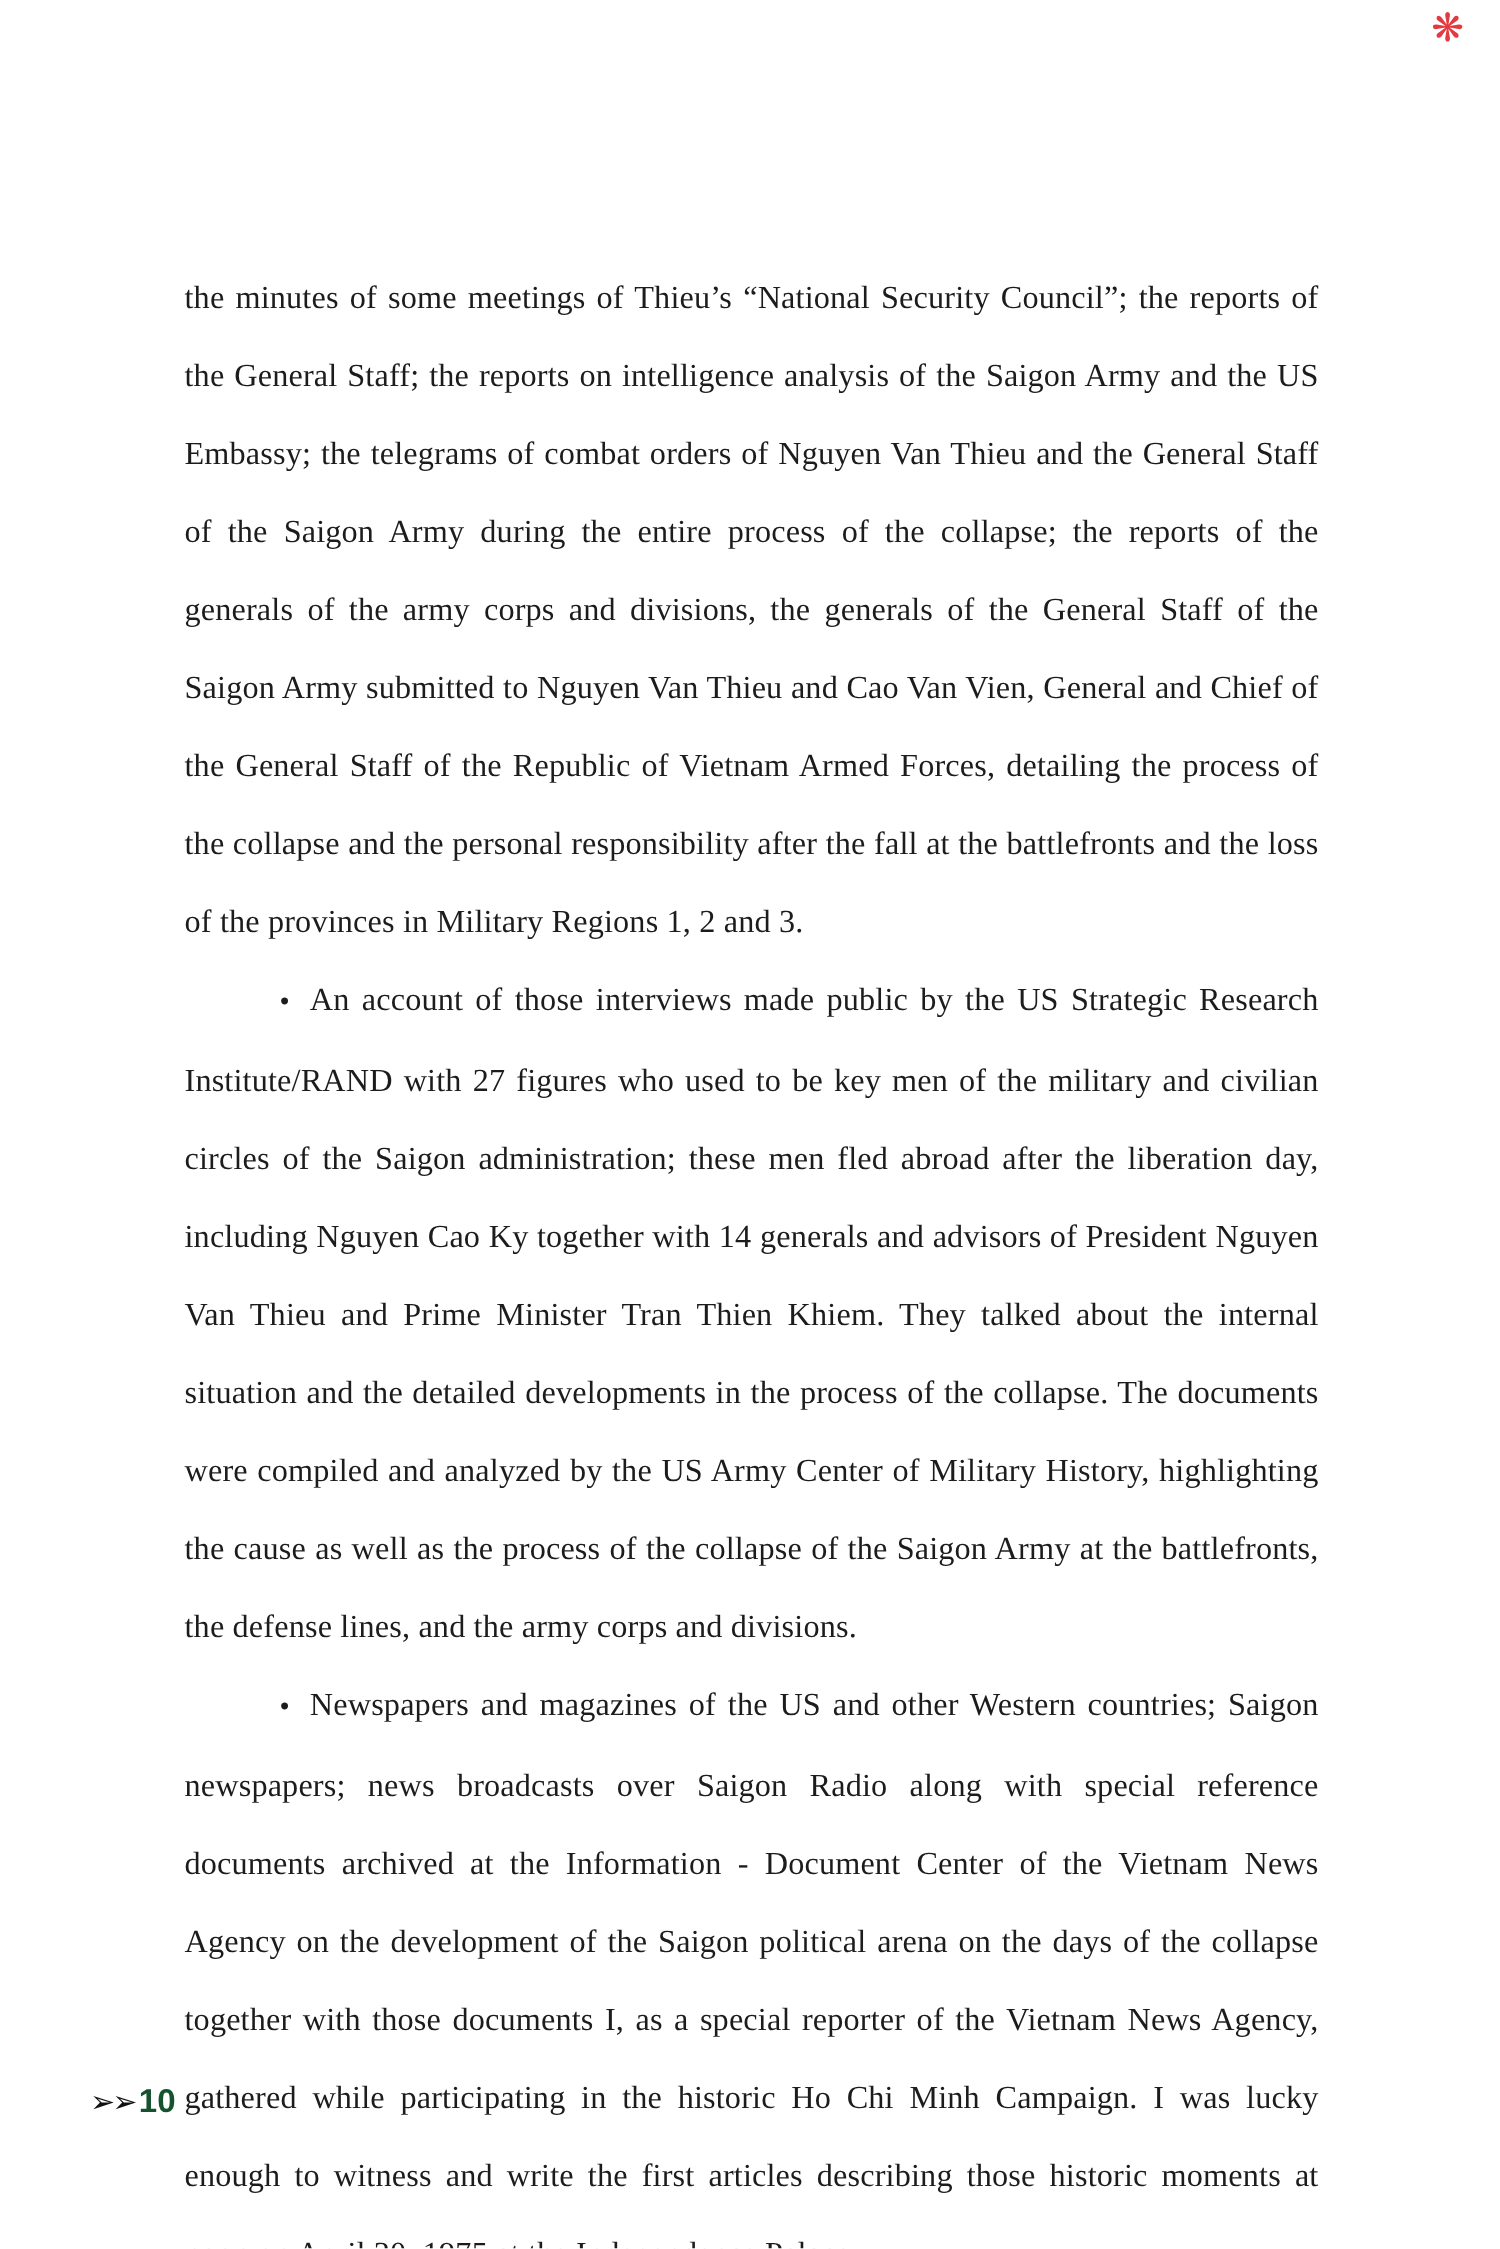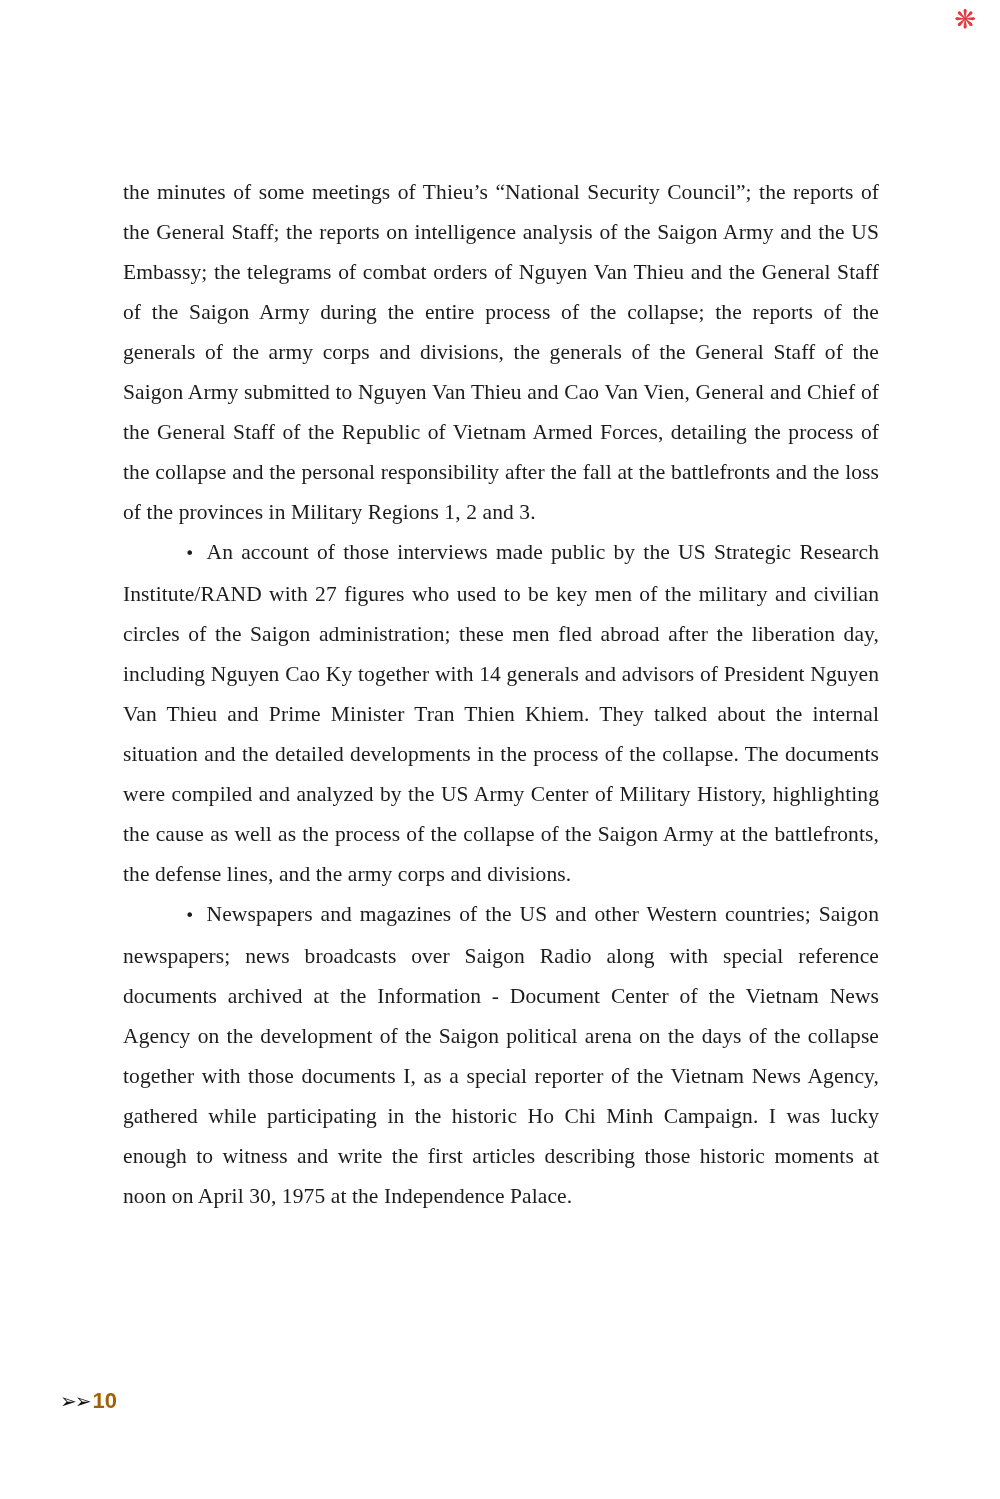--- a/index.html
+++ b/index.html
@@ -26,21 +26,21 @@
   }
   .text-block {
     position: absolute;
     left: 123px;
     top: 172px;
     width: 756px;
   }
   .para {
     margin: 0;
     font-size: 21.5px;
-    line-height: 40px;
+    line-height: 52px;
     text-align: justify;
     letter-spacing: 0.1px;
   }
   .para.bulleted {
     text-indent: 62px;
   }
   .bullet {
     display: inline;
     margin-right: 12px;
     font-family: "DejaVu Sans", sans-serif;
@@ -57,21 +57,21 @@
     font-family: "DejaVu Sans", sans-serif;
     font-size: 20px;
     color: #111111;
     letter-spacing: -2px;
     margin-right: 3px;
   }
   .footer-page {
     font-family: "Liberation Sans", sans-serif;
     font-size: 22px;
     font-weight: 700;
-    color: #a16207;
+    color: #14532d;
   }
 </style>
 </head>
 <body>
 
 <div class="page">
 
   <div class="ornament" style="color: rgb(226, 58, 63);">❋</div>
 
   <div class="text-block">

